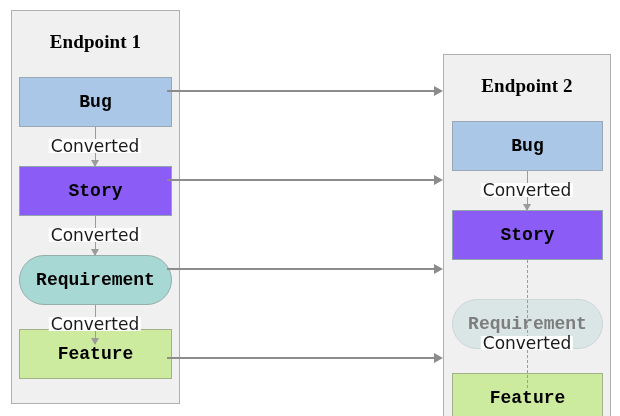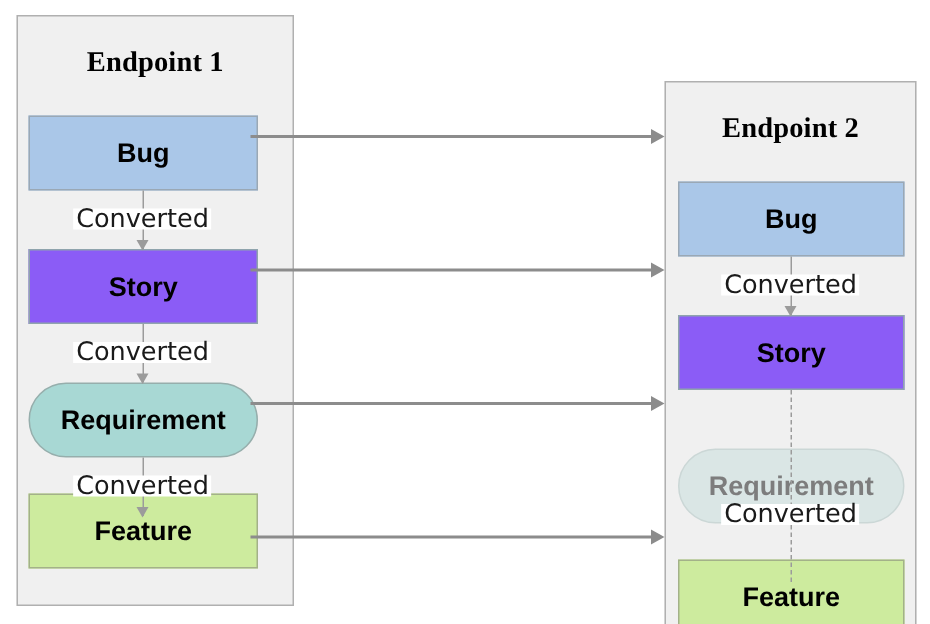--- a/index.html
+++ b/index.html
@@ -22,21 +22,21 @@
     height: 416px;
   }
 
   
   .endpoint {
     position: absolute;
     background: #f0f0f0;
     border: 1px solid #b0b0b0;
     box-sizing: border-box;
   }
-  #endpoint-1 { left: 11px;  top: 10px; width: 185px; height: 394px; }
+  #endpoint-1 { left: 11px;  top: 10px; width: 169px; height: 394px; }
   #endpoint-2 { left: 443px; top: 10px; width: 168px; height: 394px; margin-top: 44px; }
 
   .endpoint-title {
     position: absolute;
     left: 0;
     top: 20px;
     width: 100%;
     text-align: center;
     font-family: "Liberation Serif", "DejaVu Serif", serif;
     font-weight: bold;
@@ -46,21 +46,21 @@
   }
 
   
   .node {
     position: absolute;
     box-sizing: border-box;
     border: 1px solid #9b9b9b;
     display: flex;
     align-items: center;
     justify-content: center;
-    font-family: Liberation Sans, sans-serif;
+    font-family: Liberation Mono, monospace;
     font-weight: bold;
     font-size: 18px;
     color: #000000;
   }
   .node.bug         { background: #aac7e8; border-color: #9aa8b5; }
   .node.story       { background: #8b5cf6; border-color: #8fa4ad; }
   .node.requirement { background: #a8d8d4; border-color: #96aeac; }
   .node.feature     { background: #cdeb9e; border-color: #a3b189; }
 
   .node.faded {

